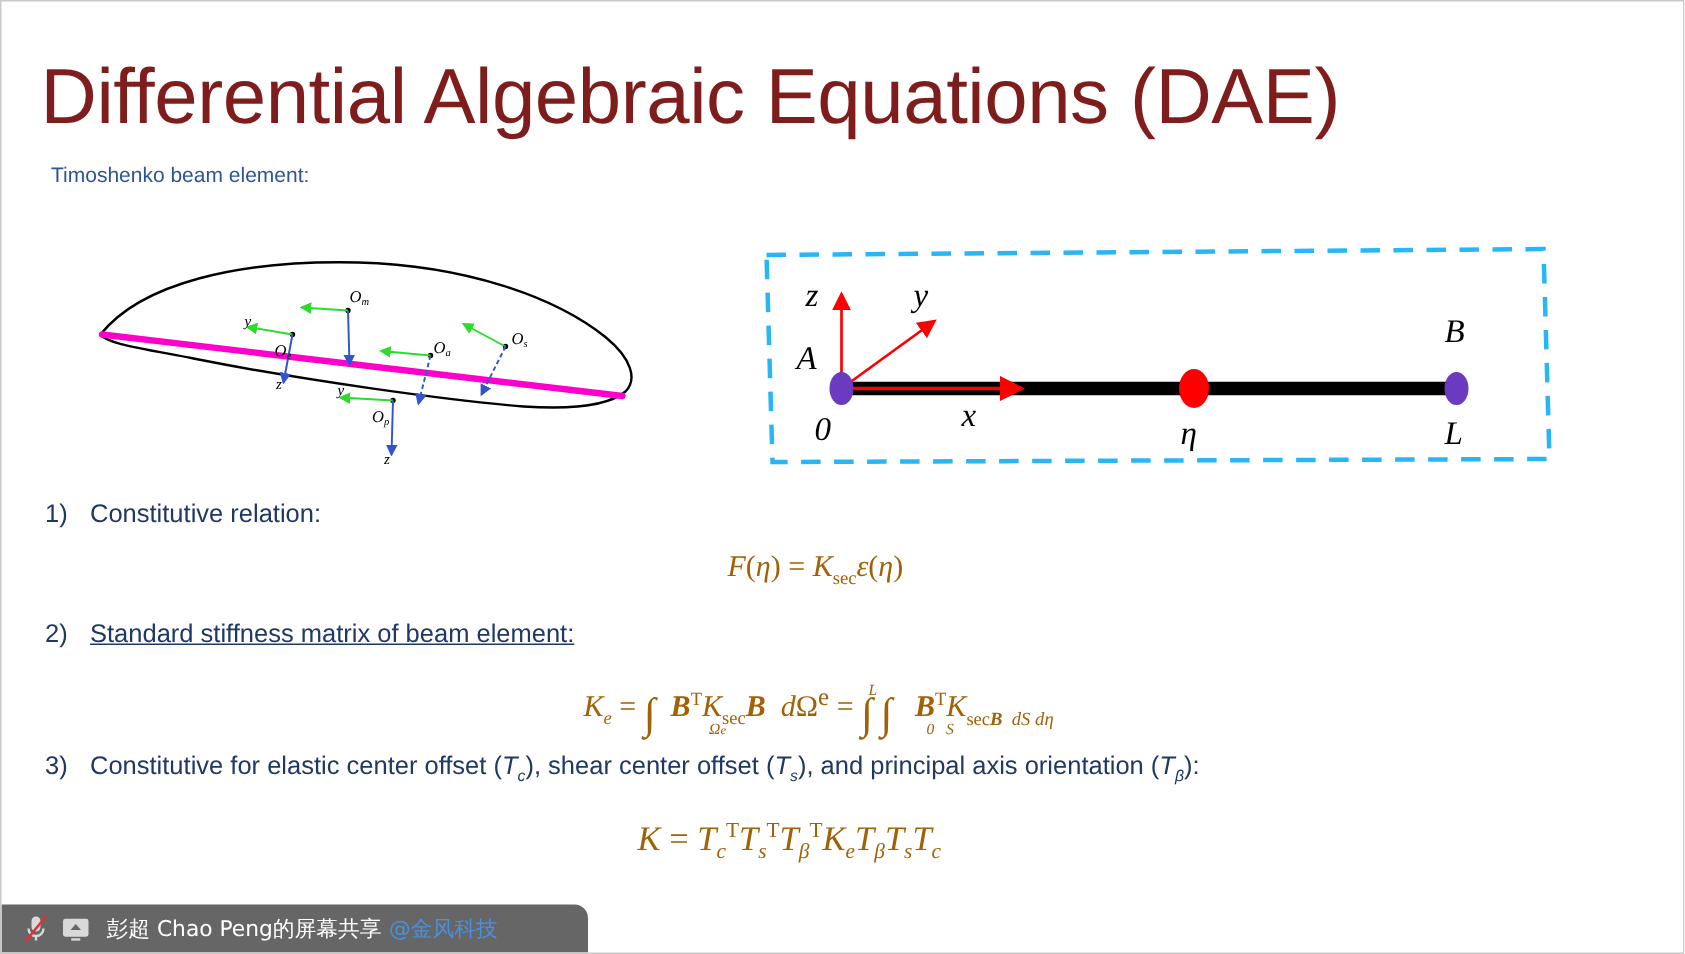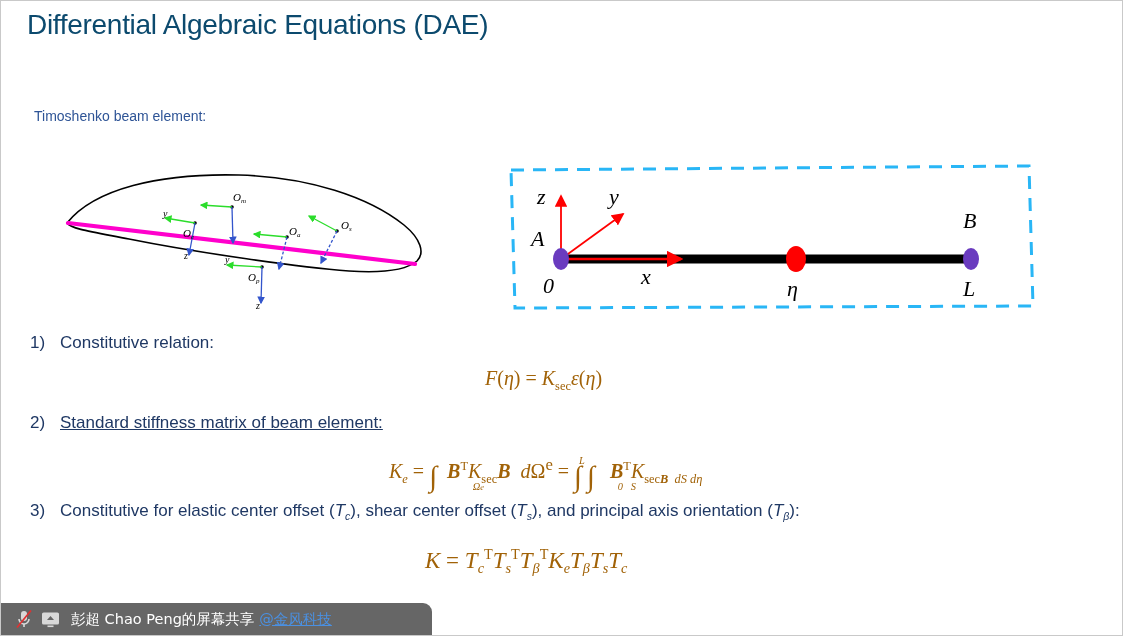--- a/index.html
+++ b/index.html
@@ -15,24 +15,24 @@
     width: 1123px;
     height: 636px;
     background: #ffffff;
     overflow: hidden;
     box-sizing: border-box;
     border: 1px solid #c9c9c9;
   }
   #page-title {
     position: absolute;
     left: 26px;
-    top: 8px;
-    font-size: 28px;
+    top: 34px;
+    font-size: 52px;
     font-weight: 400;
-    color: #0c4a6e;
+    color: #7f1d1d;
     letter-spacing: -0.3px;
     white-space: nowrap;
     font-family: "Liberation Sans", sans-serif;
   }
   #subtitle {
     position: absolute;
     left: 33px;
     top: 107px;
     font-size: 14px;
     color: #2e5496;
@@ -99,21 +99,21 @@
     top: 155px;
     width: 540px;
     height: 160px;
   }
   
   #status-bar {
     position: absolute;
     left: 0;
     bottom: 0;
     height: 32px;
-    width: 431px;
+    width: 391px;
     background: #666666;
     border-top-right-radius: 9px;
     display: flex;
     align-items: center;
     padding-left: 10px;
     box-sizing: border-box;
   }
   #status-bar .sb-icon {
     width: 26px;
     height: 24px;
@@ -128,21 +128,20 @@
     margin-left: 8px;
     white-space: nowrap;
     font-family: "DejaVu Sans", sans-serif;
   }
   #status-org {
     color: #4a90e2;
     font-size: 14.5px;
     margin-left: 5px;
     white-space: nowrap;
     font-family: "DejaVu Sans", sans-serif;
-    text-decoration: underline;
   }
 </style>
 </head>
 <body>
 
 <div id="slide">
 
   <div id="page-title">Differential Algebraic Equations (DAE)</div>
   <div id="subtitle">Timoshenko beam element:</div>
 

